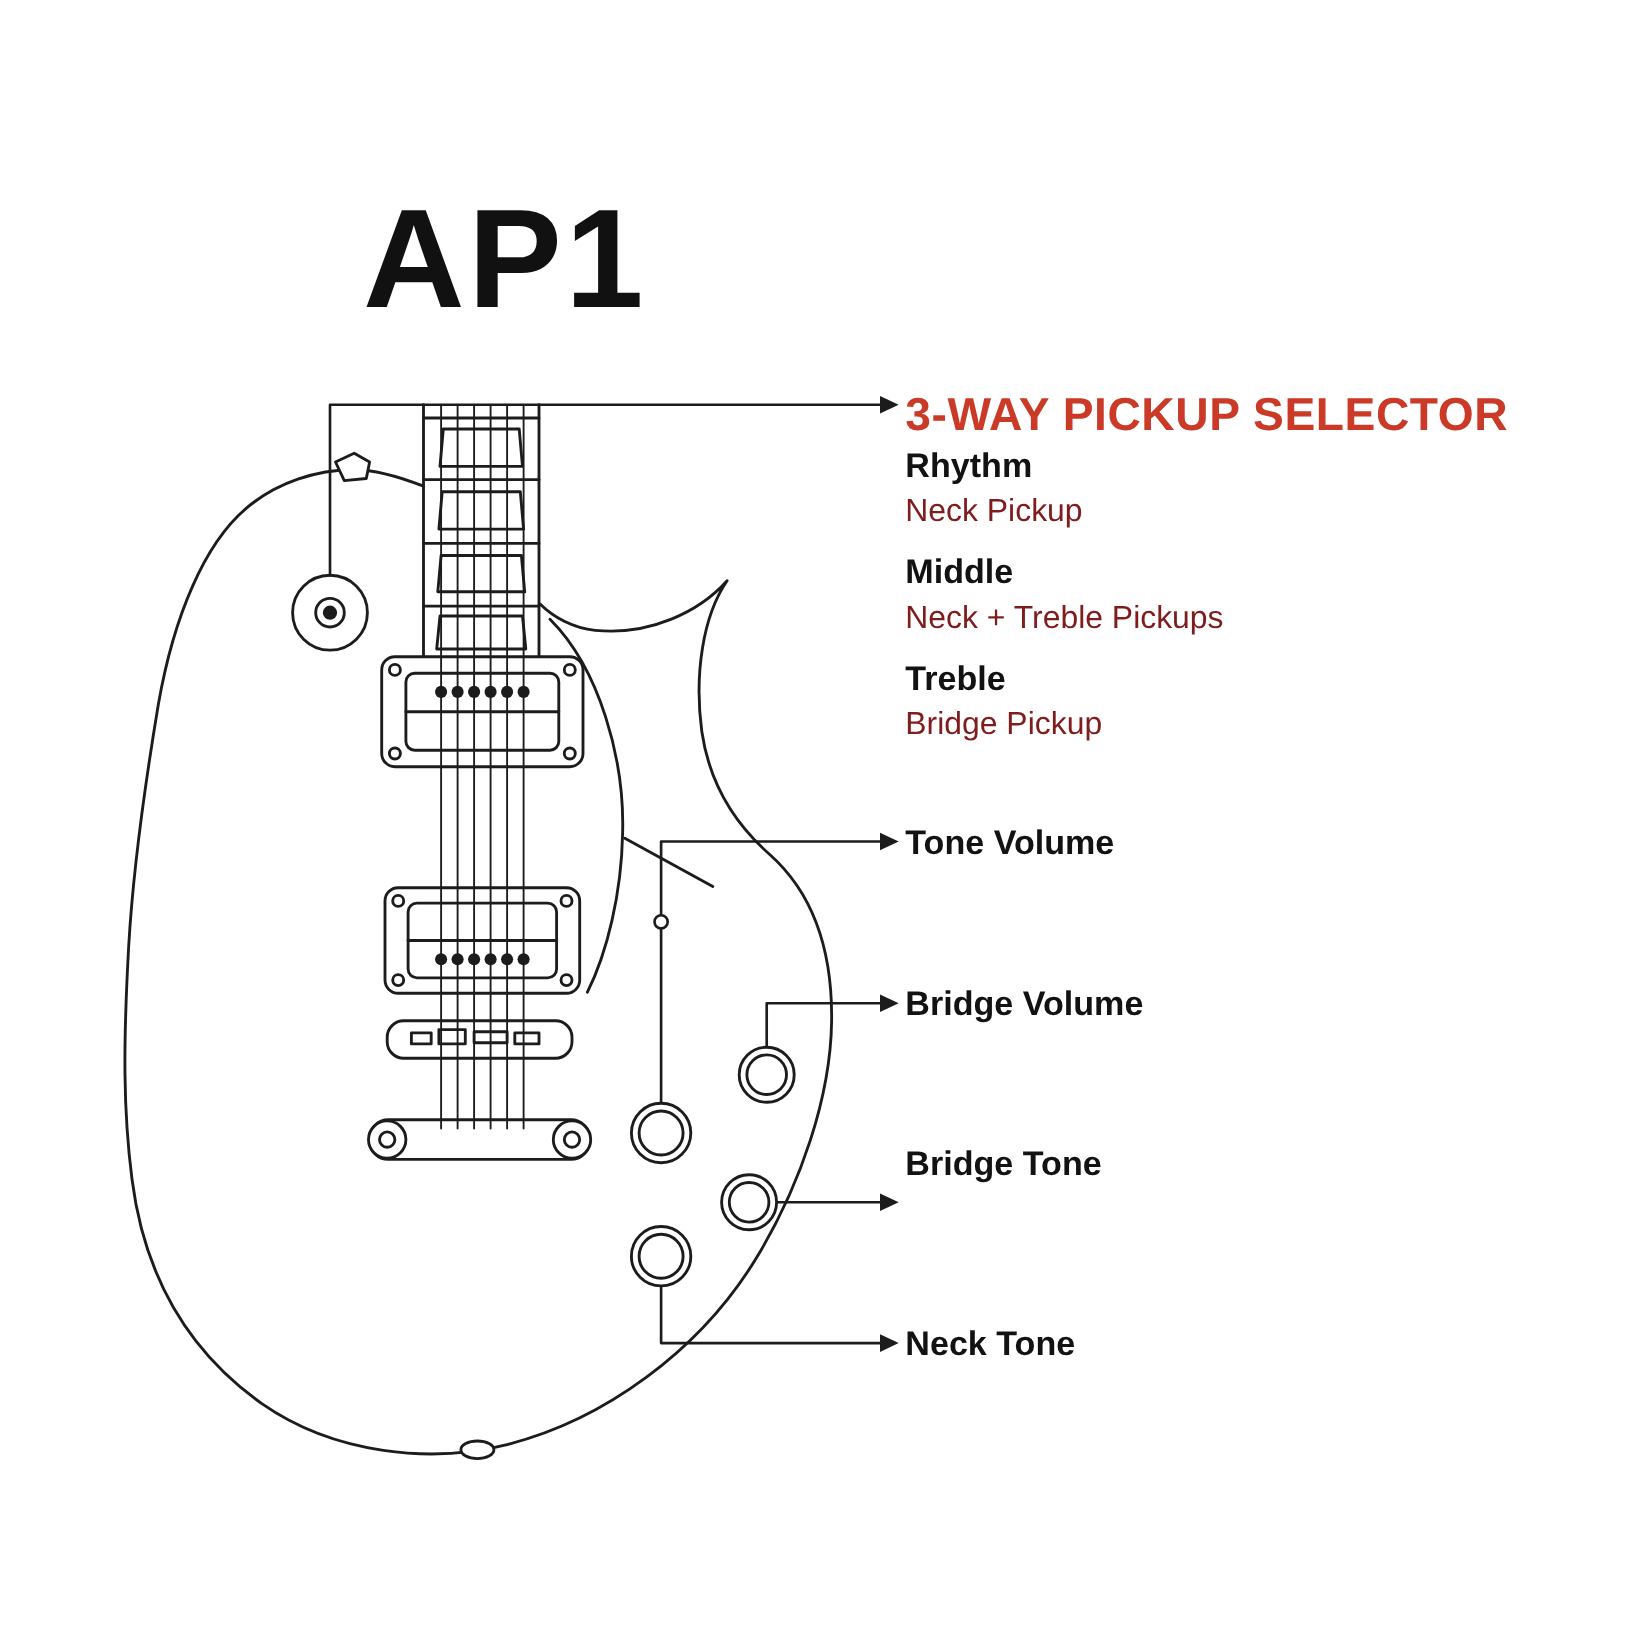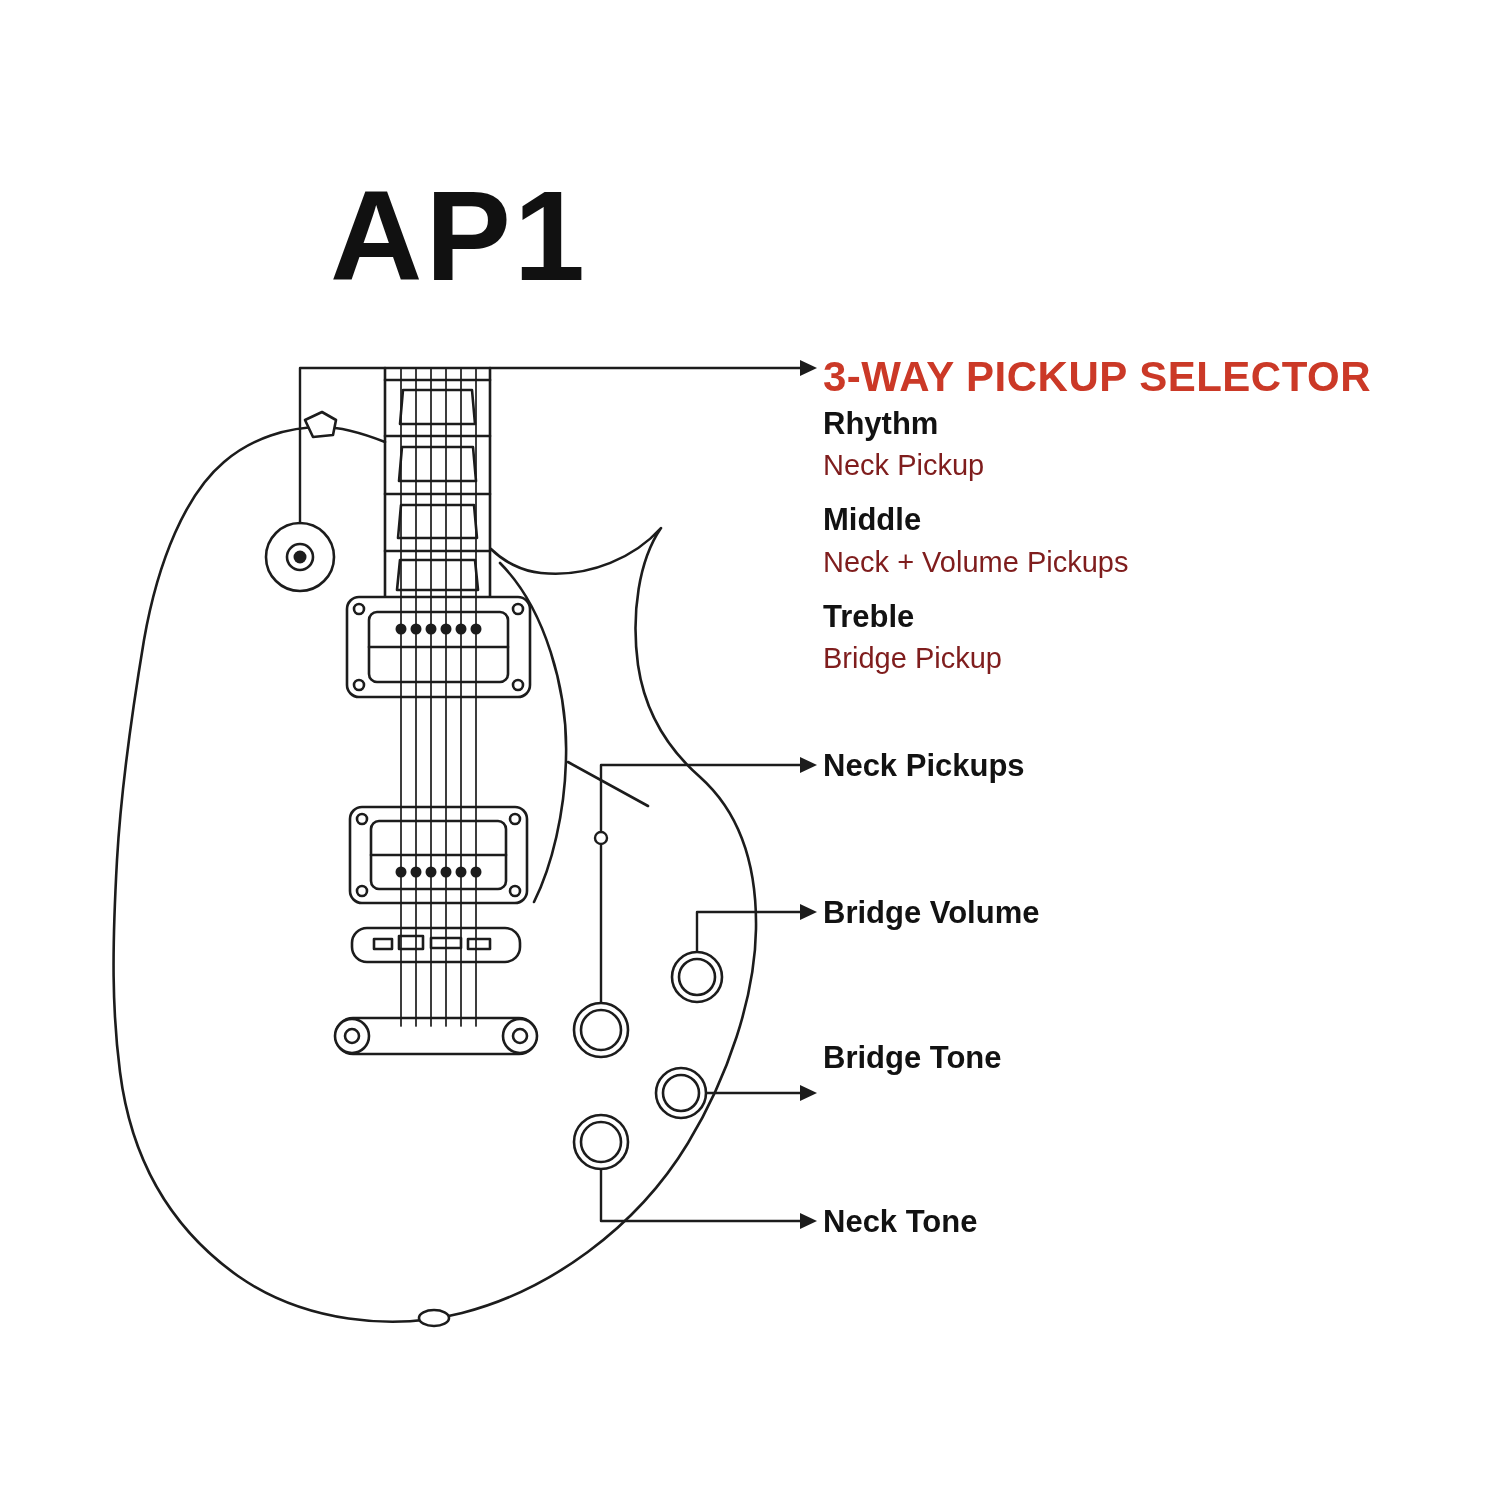--- a/index.html
+++ b/index.html
@@ -175,23 +175,23 @@
   </svg>
 
   <div class="label title">AP1</div>
 
   <div class="label red-heading pos-selector-heading">3-WAY PICKUP SELECTOR</div>
 
   <div class="label bold-label pos-rhythm">Rhythm</div>
   <div class="label sub-label pos-rhythm-desc">Neck Pickup</div>
 
   <div class="label bold-label pos-middle">Middle</div>
-  <div class="label sub-label pos-middle-desc">Neck + Volume Pickups</div>
+  <div class="label sub-label pos-middle-desc">Neck + Treble Pickups</div>
 
   <div class="label bold-label pos-treble">Treble</div>
   <div class="label sub-label pos-treble-desc">Bridge Pickup</div>
 
 
-  <div class="label bold-label pos-neck-volume">Neck Pickups</div>
+  <div class="label bold-label pos-neck-volume">Tone Volume</div>
   <div class="label bold-label pos-bridge-volume">Bridge Volume</div>
   <div class="label bold-label pos-bridge-tone">Bridge Tone</div>
   <div class="label bold-label pos-neck-tone">Neck Tone</div>
 </div>
 
 </body></html>

